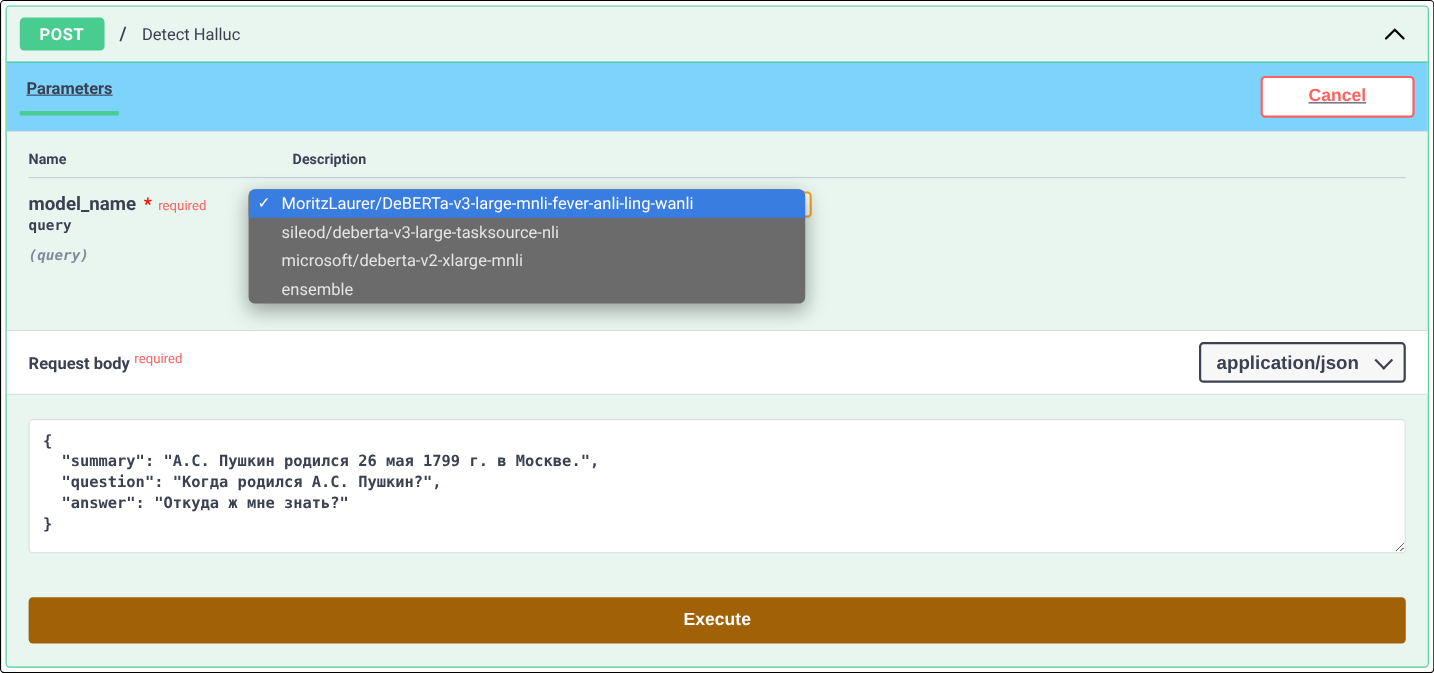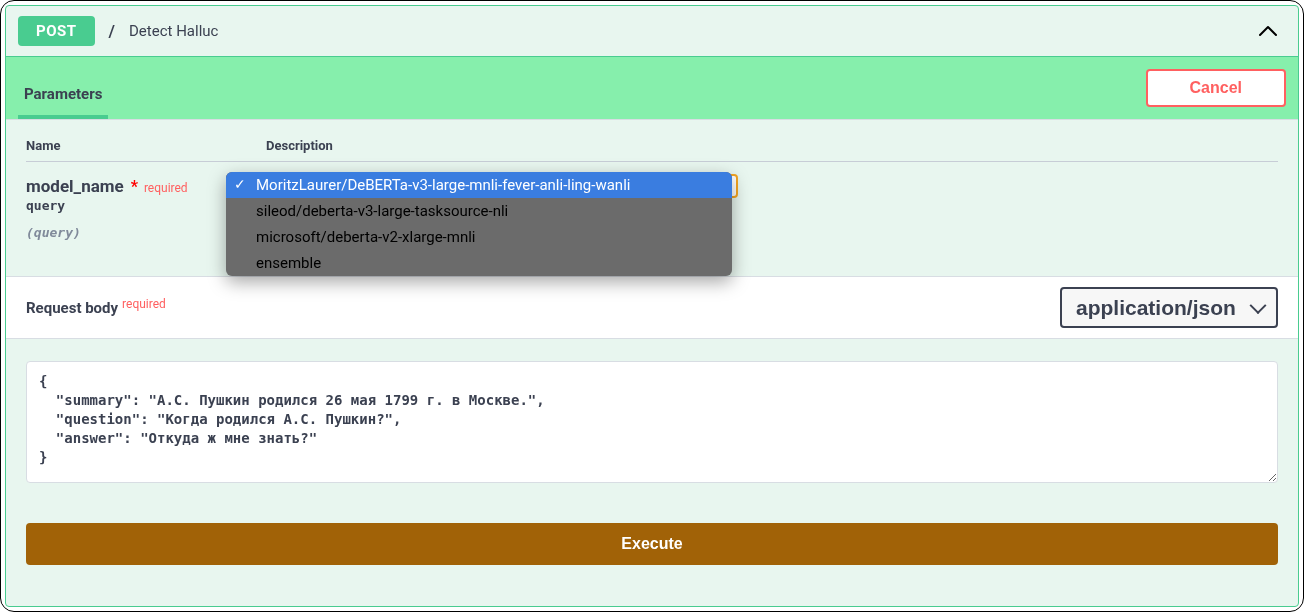--- a/index.html
+++ b/index.html
@@ -6,21 +6,21 @@
   html, body {
     margin: 0; padding: 0;
     font-family: -apple-system, BlinkMacSystemFont, "Segoe UI", Roboto, sans-serif;
     background: #fff;
     color: #3b4151;
   }
   .wrap {
     width: 1304px;
     height: 612px;
     border: 1px solid #000;
-    border-radius: 14px;
+    border-radius: 4px;
     overflow: hidden;
     position: relative;
   }
   .panel {
     margin: 4px;
     border: 1px solid #49cc90;
     border-radius: 4px;
     background: #e8f6ef;
     height: calc(100% - 8px);
     display: flex;
@@ -48,26 +48,27 @@
   .op-desc { color: #3b4151; font-size: 15px; }
   .spacer { flex: 1; }
   .chevron {
     font-size: 20px;
     padding: 0 8px;
     color: #000;
   }
 
   
   .tab-bar {
-    background: #86efac;
+    background: #7dd3fc;
     border-top: 1px solid #49cc90;
     border-bottom: 1px solid #d8dde3;
     display: flex;
-    align-items: flex-end;
+    align-items: flex-start;
     padding: 0 12px;
+    text-decoration: underline;
   }
   .tab {
     font-weight: 700;
     font-size: 15px;
     padding: 14px 6px 12px;
     color: #3b4151;
     border-bottom: 4px solid #49cc90;
   }
   .cancel-btn {
     border: 2px solid #ff6060;
@@ -97,21 +98,21 @@
     font-weight: 700;
     color: #3b4151;
     border-bottom: 1px solid #c7cdd6;
     padding: 18px 0 8px;
   }
   .col-name { width: 240px; }
   .col-desc { flex: 1; }
 
   .param-row {
     display: flex;
-    padding: 14px 0 36px;
+    padding: 14px 0 60px;
     position: relative;
   }
   .param-name-cell { width: 200px; }
   .pname { font-weight: 700; font-size: 17px; color: #3b4151; display: inline; }
   .req-star { color: #ff0000; font-weight: 700; margin-left: 3px; }
   .req-label { color: #ff6060; font-size: 12px; font-weight: 400; margin-left: 2px; }
   .ptype {
     font-family: ui-monospace, SFMono-Regular, Menlo, Consolas, monospace;
     font-weight: 700; font-size: 13px; color: #3b4151; margin-top: 2px;
   }
@@ -136,21 +137,21 @@
     position: absolute;
     left: 0; top: -4px;
     width: 506px;
     background: #6b6b6b;
     border-radius: 6px;
     box-shadow: 0 6px 18px rgba(0,0,0,0.35);
     overflow: hidden;
     z-index: 10;
   }
   .dropdown-item {
-    color: #000000;
+    color: #e5e5e5;
     font-size: 15px;
     padding: 4px 10px 4px 30px;
     position: relative;
     white-space: nowrap;
     cursor: pointer;
   }
   .dropdown-item.selected {
     background: #3a7de0;
     color: #fff;
   }
@@ -167,21 +168,21 @@
     padding: 10px 20px;
     display: flex;
     align-items: center;
   }
   .body-title { font-weight: 700; font-size: 15px; color: #3b4151; }
   .content-type-select {
     border: 2px solid #3b4151;
     border-radius: 4px;
     background: #f7f7f7;
     font-weight: 700;
-    font-size: 21px;
+    font-size: 17px;
     color: #3b4151;
     padding: 7px 40px 7px 14px;
     appearance: none;
     position: relative;
     cursor: pointer;
   }
   .ct-wrap { position: relative; }
   .ct-wrap::after {
     content: "";
     position: absolute;

